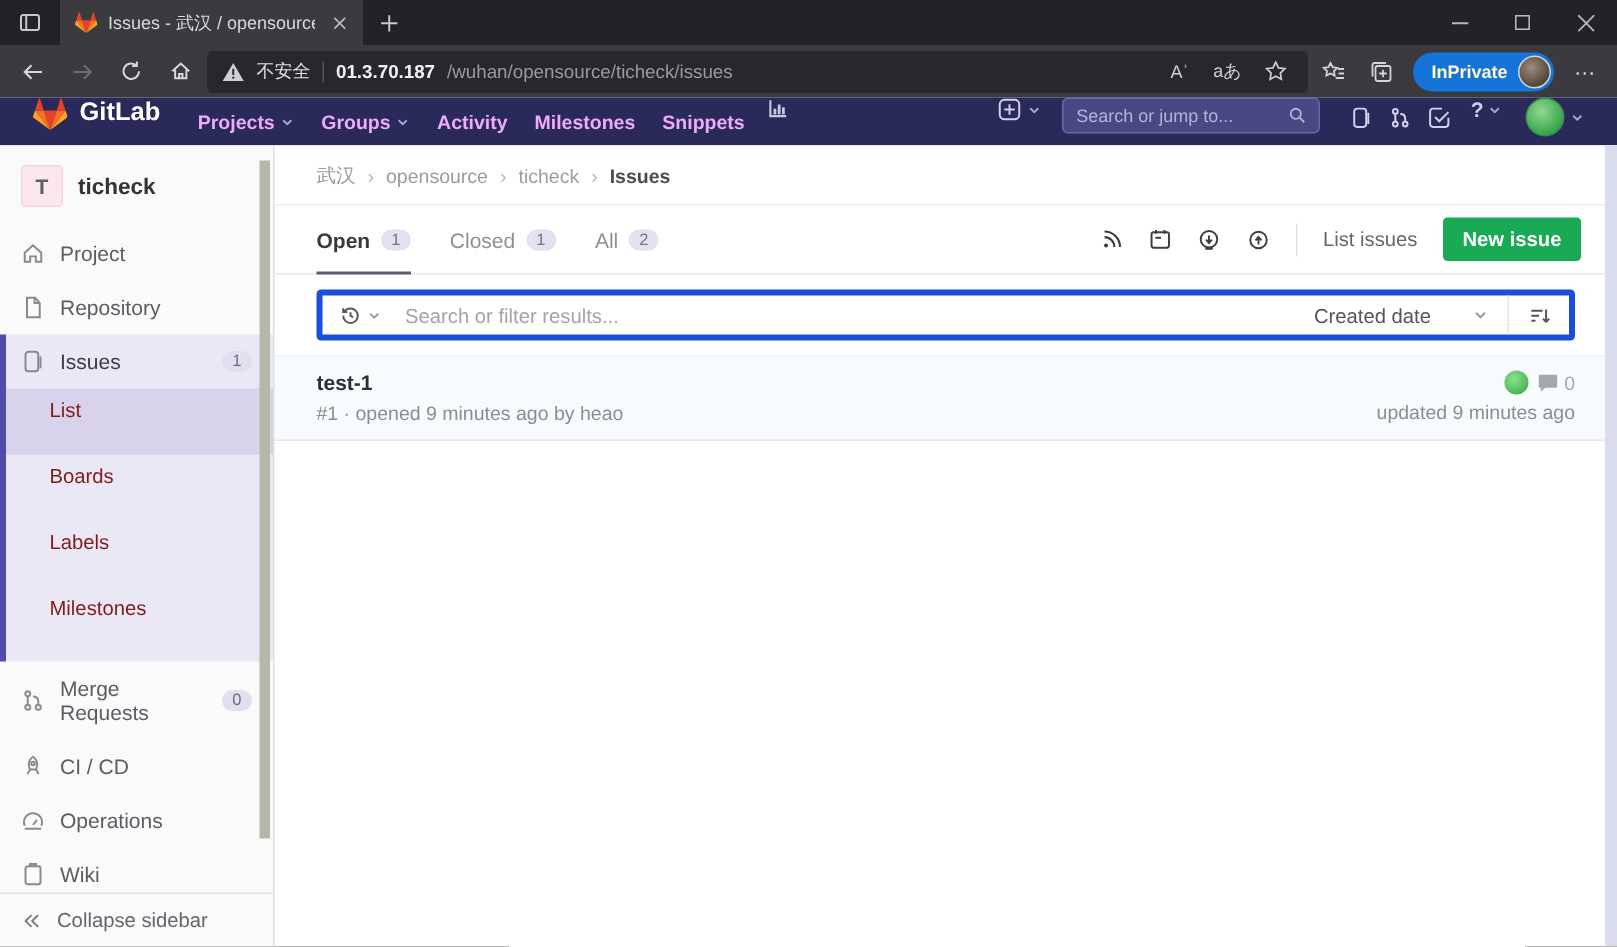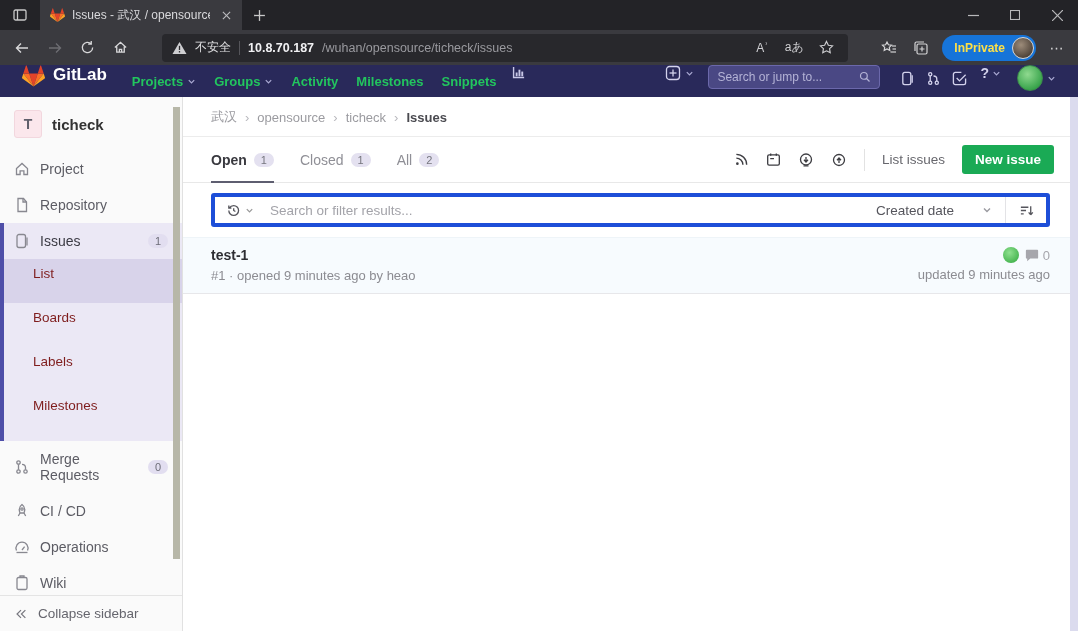--- a/index.html
+++ b/index.html
@@ -13,38 +13,38 @@
   .btab-title { flex:1; font-size:12px; color:#d9d9dc; white-space:nowrap; overflow:hidden; }
   .btab-close { width:18px; height:18px; display:flex; align-items:center; justify-content:center; border-radius:3px; color:#bdbdbf; }
   .newtab-btn { width:34px; display:flex; align-items:center; justify-content:center; color:#c9c9c9; }
   .win-controls { margin-left:auto; display:flex; }
   .win-btn { width:42px; display:flex; align-items:center; justify-content:center; color:#b8b8ba; }
 
   
   .toolbar { height:35px; background:#3a3a3f; display:flex; align-items:center; padding:0 6px; gap:2px; }
   .nav-btn { width:31px; height:29px; display:flex; align-items:center; justify-content:center; color:#d8d8da; border-radius:4px; }
   .nav-btn.disabled { color:#6d6d72; }
-  .url-box { flex:1; height:28px; background:#28282c; border-radius:4px; display:flex; align-items:center; padding:0 10px; margin:0 24px; gap:8px; min-width:0; }
+  .url-box { flex:1; height:28px; background:#28282c; border-radius:4px; display:flex; align-items:center; padding:0 10px; margin:0 0; gap:8px; min-width:0; }
   .sec-label { font-size:12px; color:#e0e0e2; white-space:nowrap; }
   .url-divider { width:1px; height:14px; background:#55555a; }
   .url-host { font-size:12.5px; font-weight:700; color:#f1f1f3; white-space:nowrap; }
   .url-path { font-size:12.5px; color:#9a9a9f; white-space:nowrap; overflow:hidden; flex:1; }
   .urlbox-icon { display:flex; align-items:center; justify-content:center; width:24px; height:24px; color:#cfcfd2; font-size:12px; }
   .glyph-icon { font-size:12px; color:#cfcfd2; white-space:nowrap; }
   .tb-icon { width:30px; height:29px; display:flex; align-items:center; justify-content:center; color:#d4d4d6; }
   .inprivate-pill { height:26px; background:#1674d9; border-radius:13px; display:flex; align-items:center; gap:7px; padding:0 2px 0 12px; margin:0 4px; }
-  .inprivate-label { color:#fde047; font-size:12px; font-weight:700; }
+  .inprivate-label { color:#fef9c3; font-size:12px; font-weight:700; }
   .inprivate-avatar { width:22px; height:22px; border-radius:50%; background:radial-gradient(circle at 40% 35%, #9d8c7a, #4c4138 75%); border:1px solid #d6d6d6; }
   .more-btn { width:30px; height:29px; display:flex; align-items:center; justify-content:center; color:#d4d4d6; font-size:14px; letter-spacing:1px; }
 
   
   .gl-nav { height:32px; background:#29295a; display:flex; align-items:flex-start; padding:0 22px; }
   .gl-logo { width:23px; height:22px; margin-right:8px; }
   .gl-brand { color:#fff; font-size:17px; font-weight:700; margin-right:16px; }
-  .gl-item { display:flex; align-items:center; gap:4px; color:#22c55e; font-size:13px; font-weight:700; padding:0 9px; height:100%; }
+  .gl-item { display:flex; align-items:center; gap:4px; color:#f0abfc; font-size:13px; font-weight:700; padding:0 9px; height:100%; }
   .gl-chevron { color:#a9a8d2; }
   .gl-activity-icon { margin-left:6px; color:#c8c7e6; display:flex; }
   .gl-spacer { flex:1; }
   .gl-plus { display:flex; align-items:center; gap:4px; margin-right:14px; color:#d3d2ec; }
   .gl-search { width:172px; height:24px; background:#4a4884; border:1px solid #6b68ab; border-radius:4px; display:flex; align-items:center; padding:0 8px; margin-right:14px; }
   .gl-search input { flex:1; background:transparent; border:0; outline:0; font-size:12px; color:#c9c8e4; font-family:"Liberation Sans", sans-serif; min-width:0; }
   .gl-search input::placeholder { color:#b4b3d6; }
   .gl-ico { width:26px; height:26px; display:flex; align-items:center; justify-content:center; color:#d3d2ec; }
   .gl-help { display:flex; align-items:center; gap:3px; color:#d3d2ec; font-weight:700; font-size:14px; margin:0 8px; }
   .gl-avatar-wrap { display:flex; align-items:center; gap:4px; margin-left:8px; }
@@ -195,21 +195,21 @@
     <div class="url-box">
       <span>
         <svg width="15" height="14" viewBox="0 0 16 15">
             <path fill="#cfcfd2" d="M8 1l7.5 13H.5z"></path>
             <rect x="7.3" y="5.2" width="1.4" height="4.4" fill="#28282c"></rect>
             <rect x="7.3" y="10.8" width="1.4" height="1.5" fill="#28282c"></rect>
           </svg>
       </span>
       <span class="sec-label">不安全</span>
       <span class="url-divider"></span>
-      <span class="url-host">10.8.70.187</span>
+      <span class="url-host">01.3.70.187</span>
       <span class="url-path">/wuhan/opensource/ticheck/issues</span>
       <span class="urlbox-icon glyph-icon">Aʾ</span>
       <span class="urlbox-icon glyph-icon">aあ</span>
       <span class="urlbox-icon">
         <svg width="15" height="15" viewBox="0 0 16 16" fill="none" stroke="currentColor" stroke-width="1.2">
             <path d="M8 1.5l2 4.1 4.5.6-3.2 3.1.7 4.4L8 11.6l-4 2.1.7-4.4L1.5 6.2 6 5.6z"></path>
           </svg>
       </span>
     </div>
 

